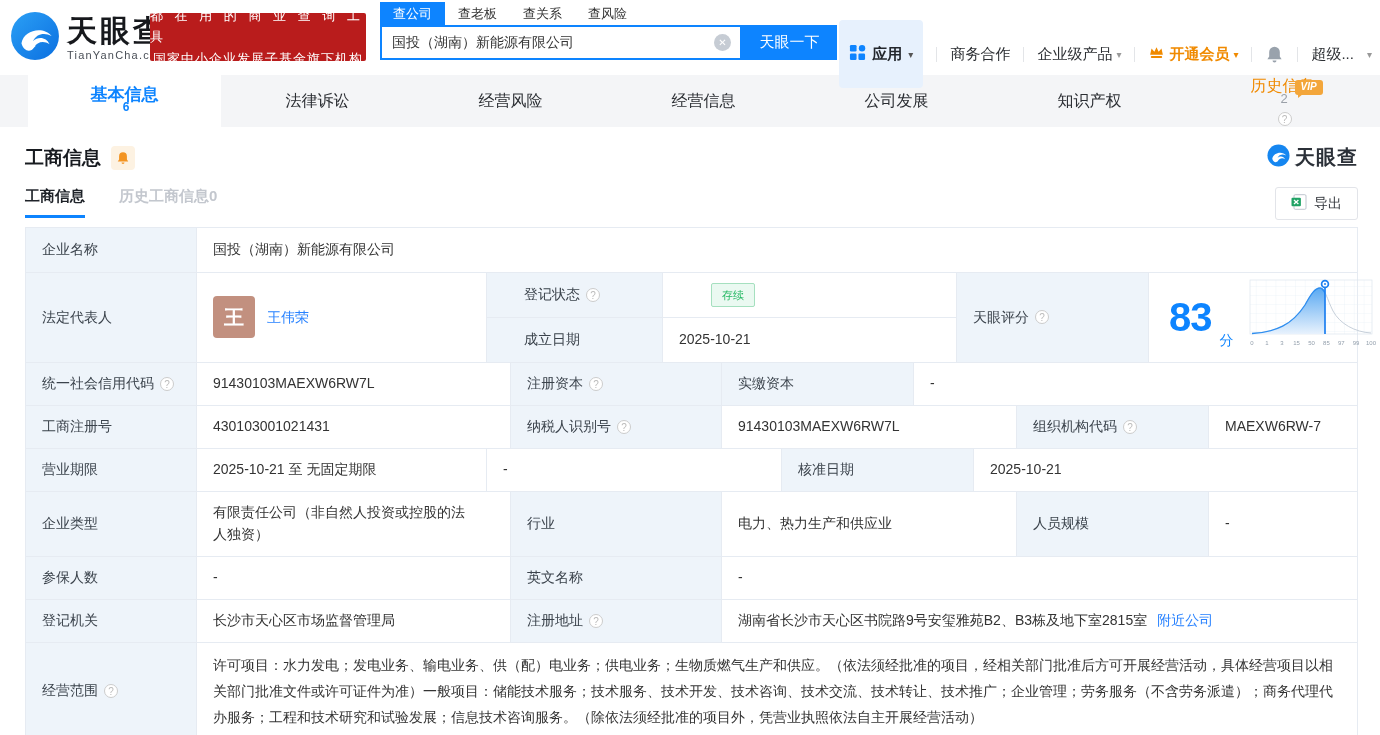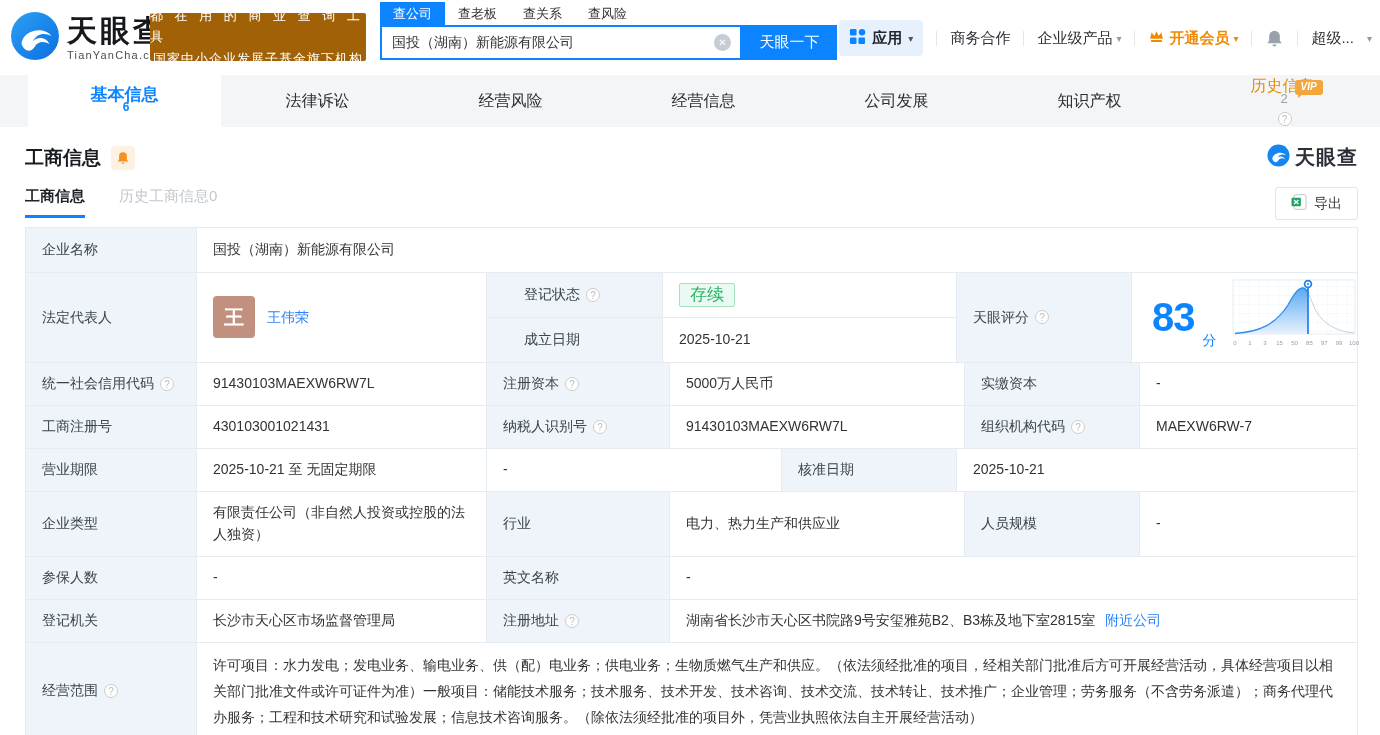--- a/index.html
+++ b/index.html
@@ -6,37 +6,37 @@
   html,body { margin:0; padding:0; }
   body {
     width:1380px; height:735px; overflow:hidden; background:#fff;
     font-family:"Liberation Sans","DejaVu Sans",sans-serif; color:#333;
   }
   
   .topbar { position:relative; height:75px; background:#fff; }
   .logo { position:absolute; left:10px; top:11px; display:flex; align-items:center; gap:7px; cursor:pointer; }
   .logo-brand { font-size:30px; font-weight:bold; color:#16181c; letter-spacing:3px; line-height:1; }
   .logo-domain { font-size:11px; color:#4a4f57; letter-spacing:1.2px; margin-top:3px; }
-  .banner { position:absolute; left:150px; top:13px; width:216px; height:48px; background:#a16207;
+  .banner { position:absolute; left:150px; top:13px; width:216px; height:48px; background:#b91c1c;
             color:#fff; display:flex; flex-direction:column; justify-content:center; align-items:center;
             font-size:13px; line-height:1.65; border-radius:2px; }
   .banner-l1 { letter-spacing:4px; }
   .banner-l2 { letter-spacing:1px; }
   .searchbox { position:absolute; left:380px; top:2px; }
   .stabs { display:flex; align-items:stretch; font-size:13px; height:23px; }
   .stab { padding:3px 13px 0; color:#333; cursor:pointer; }
   .stab.active { background:#0d84ff; color:#fff; }
   .srow { display:flex; }
   .sinput { width:362px; height:35px; border:2px solid #0d84ff; background:#fff; display:flex; align-items:center; }
   .sinput input { border:none; outline:none; flex:1; font-size:14px; padding:0 10px; color:#333; font-family:inherit; background:transparent; }
   .clear { width:17px; height:17px; border-radius:50%; background:#c6ccd4; color:#fff; font-size:10px;
            line-height:17px; text-align:center; margin-right:9px; cursor:pointer; flex:none; }
   .sbtn { width:95px; height:35px; background:#0d84ff; color:#fff; border:none; font-size:15px; cursor:pointer; font-family:inherit; }
   .hnav { position:absolute; right:8px; top:20px; display:flex; align-items:center; gap:13px; font-size:15px; color:#2c2f33; }
-  .app-entry { background:#e7f1fd; border-radius:4px; padding:8px 10px; display:flex; align-items:center; gap:6px; cursor:pointer; font-weight:bold; color:#23272d; }
+  .app-entry { background:#e7f1fd; border-radius:4px; padding:24px 10px; display:flex; align-items:center; gap:6px; cursor:pointer; font-weight:bold; color:#23272d; }
   .sep { width:1px; height:15px; background:#e3e5e8; }
   .hitem { display:flex; align-items:center; gap:4px; cursor:pointer; text-decoration:none; color:#2c2f33; white-space:nowrap; }
   .hitem.vip { color:#f08a00; font-weight:bold; }
   .caret { font-size:10px; color:#555; }
   .caret.gray { color:#999; }
   .caret.orange { color:#f08a00; }
   
   .maintabs { height:52px; background:#f4f5f7; display:flex; padding-left:28px; }
   .mtab { width:193px; display:flex; align-items:center; justify-content:center; font-size:16px; color:#2b2e33; cursor:pointer; position:relative;flex-direction:column; }
   .mtab.active { background:#fff; color:#0d84ff; font-weight:bold; font-size:17px; }
@@ -51,43 +51,43 @@
   .vipbadge::after { content:""; position:absolute; left:3px; bottom:-3px; border-top:4px solid #f3a63b; border-right:5px solid transparent; }
   
   .sechead { display:flex; align-items:center; padding:17px 22px 0 25px; }
   .sec-title { font-size:19px; font-weight:bold; color:#181b20; margin:0; }
   .bellbox { margin-left:10px; width:24px; height:24px; background:#fdf2e2; border-radius:4px;
              display:flex; align-items:center; justify-content:center; cursor:pointer; }
   .minilogo { margin-left:auto; display:flex; align-items:center; gap:5px; }
   .minilogo-text { font-size:20px; font-weight:bold; color:#2b3038; letter-spacing:1px; }
   .subtabs { display:flex; align-items:flex-start; padding:16px 22px 0 25px; }
   .sub { font-size:15px; color:#1f2329; font-weight:bold; padding-bottom:9px; border-bottom:3px solid #0d84ff; cursor:pointer; }
-  .sub.inactive { margin-left:34px; color:#c3c7ce; font-weight:normal; border-bottom:none; }
+  .sub.inactive { margin-left:34px; color:#c3c7ce; font-weight:bold; border-bottom:none; }
   .export { margin-left:auto; height:33px; padding:0 15px; background:#fff; border:1px solid #e2e4e9; border-radius:3px;
             display:flex; align-items:center; gap:7px; font-size:14px; color:#34383e; cursor:pointer; font-family:inherit; }
   
   .table { margin:7px 22px 0 25px; border:1px solid #e6ebf2; font-size:14px; }
   .trow { display:flex; border-top:1px solid #e6ebf2; }
   .trow:first-child { border-top:none; }
   .cell { padding:8px 16px; display:flex; align-items:center; border-left:1px solid #e6ebf2; line-height:1.55; }
   .noL { border-left:none; }
   .lbl { background:#eef4fa; color:#3b434c; flex:none; }
-  .c1 { width:170px; } .c2 { width:290px; flex:none; } .c3 { width:183px; } .c4 { width:295px; flex:none; }
-  .c5 { width:175px; } .fill { flex:1; min-width:0; }
+  .c1 { width:170px; } .c2 { width:290px; flex:none; } .c3 { width:211px;margin-left:24px; } .c4 { width:295px; flex:none; }
+  .c5 { width:192px; } .fill { flex:1; min-width:0; }
   .h44 { min-height:44px; } .h43 { min-height:43px; } .h65 { min-height:65px; }
   .midwrap { width:470px; flex:none; display:flex; flex-direction:column; border-left:1px solid #e6ebf2; }
   .subrow { display:flex; flex:1; min-height:43px; }
   .subrow + .subrow { border-top:1px solid #e6ebf2; }
   .subrow .lbl { width:175px;padding-left:37px; }
   .subrow .cell.val { flex:1; }
   .avatar { width:42px; height:42px; border-radius:4px; background:#c2907f; color:#fff; font-size:20px; font-weight:bold;
             display:flex; align-items:center; justify-content:center; margin-right:12px; flex:none; cursor:pointer; }
   a.link { color:#2882ff; text-decoration:none; cursor:pointer; }
   .badge-green { display:inline-block; padding:2px 10px; background:#eaf9f1; color:#26b864;
-                 border:1px solid #a5e0bf; border-radius:2px; font-size:17px; line-height:18px; }
+                 border:1px solid #a5e0bf; border-radius:2px; font-size:11px; line-height:18px;margin-left:32px; }
   .scorecell { padding:4px 6px 4px 20px; gap:8px; }
   .scorenum { font-size:40px; font-weight:bold; color:#0d84ff; line-height:1; letter-spacing:-1px; }
   .scoreunit { font-size:14px; color:#0d84ff; align-self:flex-end; margin:0 4px 6px 0; }
   .scope-cell { line-height:26px; padding:9px 16px; }
   .addr-link { margin-left:10px; white-space:nowrap; }
   .legal-row { min-height:86px; }
 </style>
 </head>
 <body>
 
@@ -320,21 +320,20 @@
     <div class="trow h43">
       <div class="cell lbl c1 noL">
         <span>统一社会信用代码</span>
         <span class="q">?</span>
       </div>
       <div class="cell c2">91430103MAEXW6RW7L</div>
       <div class="cell lbl c3">
         <span>注册资本</span>
         <span class="q">?</span>
       </div>
-      <div class="cell c4">5000万人民币</div>
       <div class="cell lbl c5">实缴资本</div>
       <div class="cell fill">-</div>
     </div>
 
     <div class="trow h43">
       <div class="cell lbl c1 noL">工商注册号</div>
       <div class="cell c2">430103001021431</div>
       <div class="cell lbl c3">
         <span>纳税人识别号</span>
         <span class="q">?</span>

